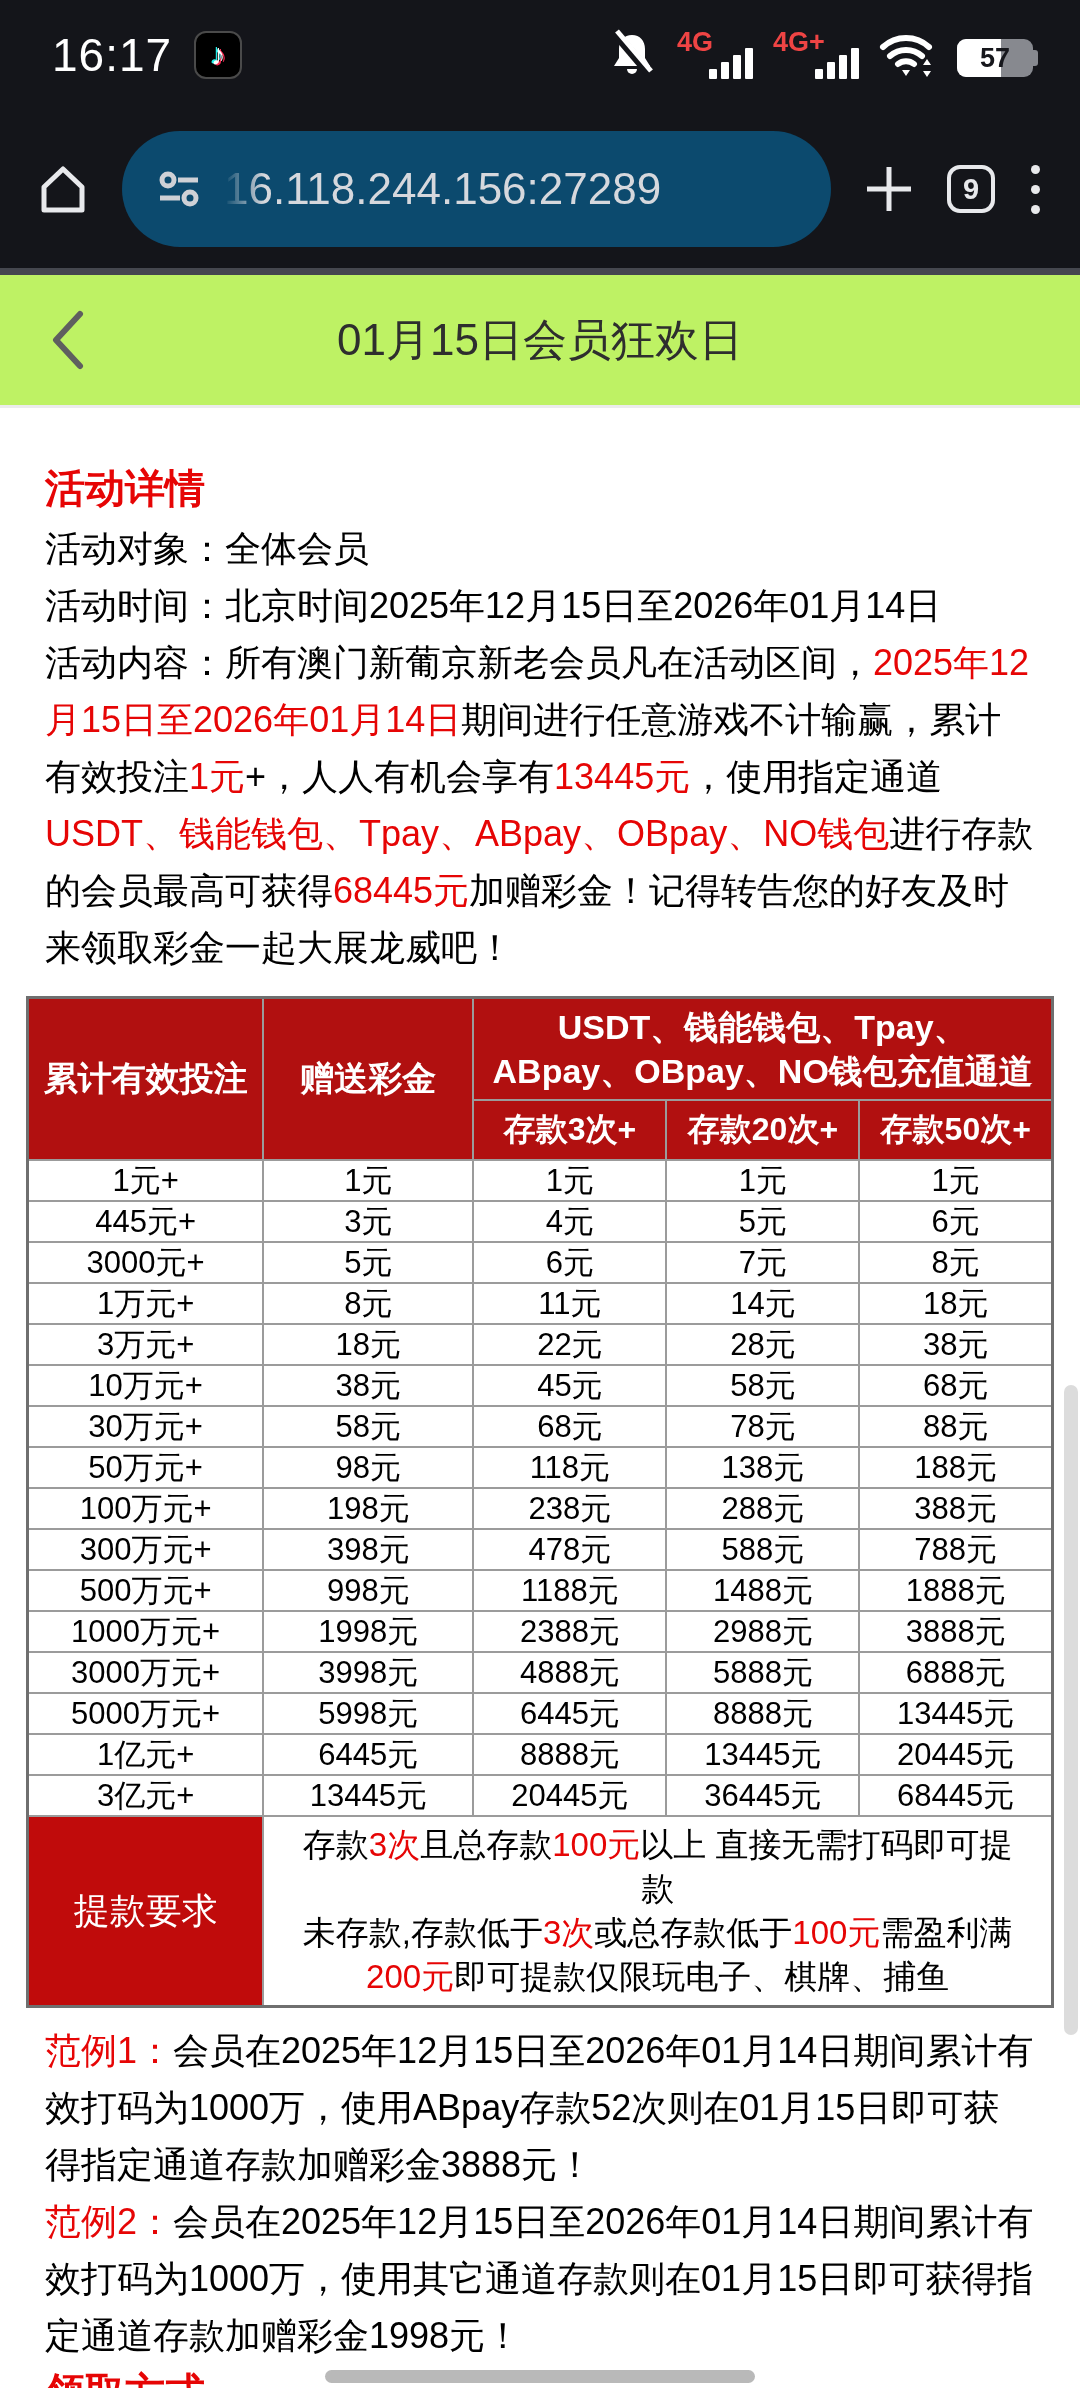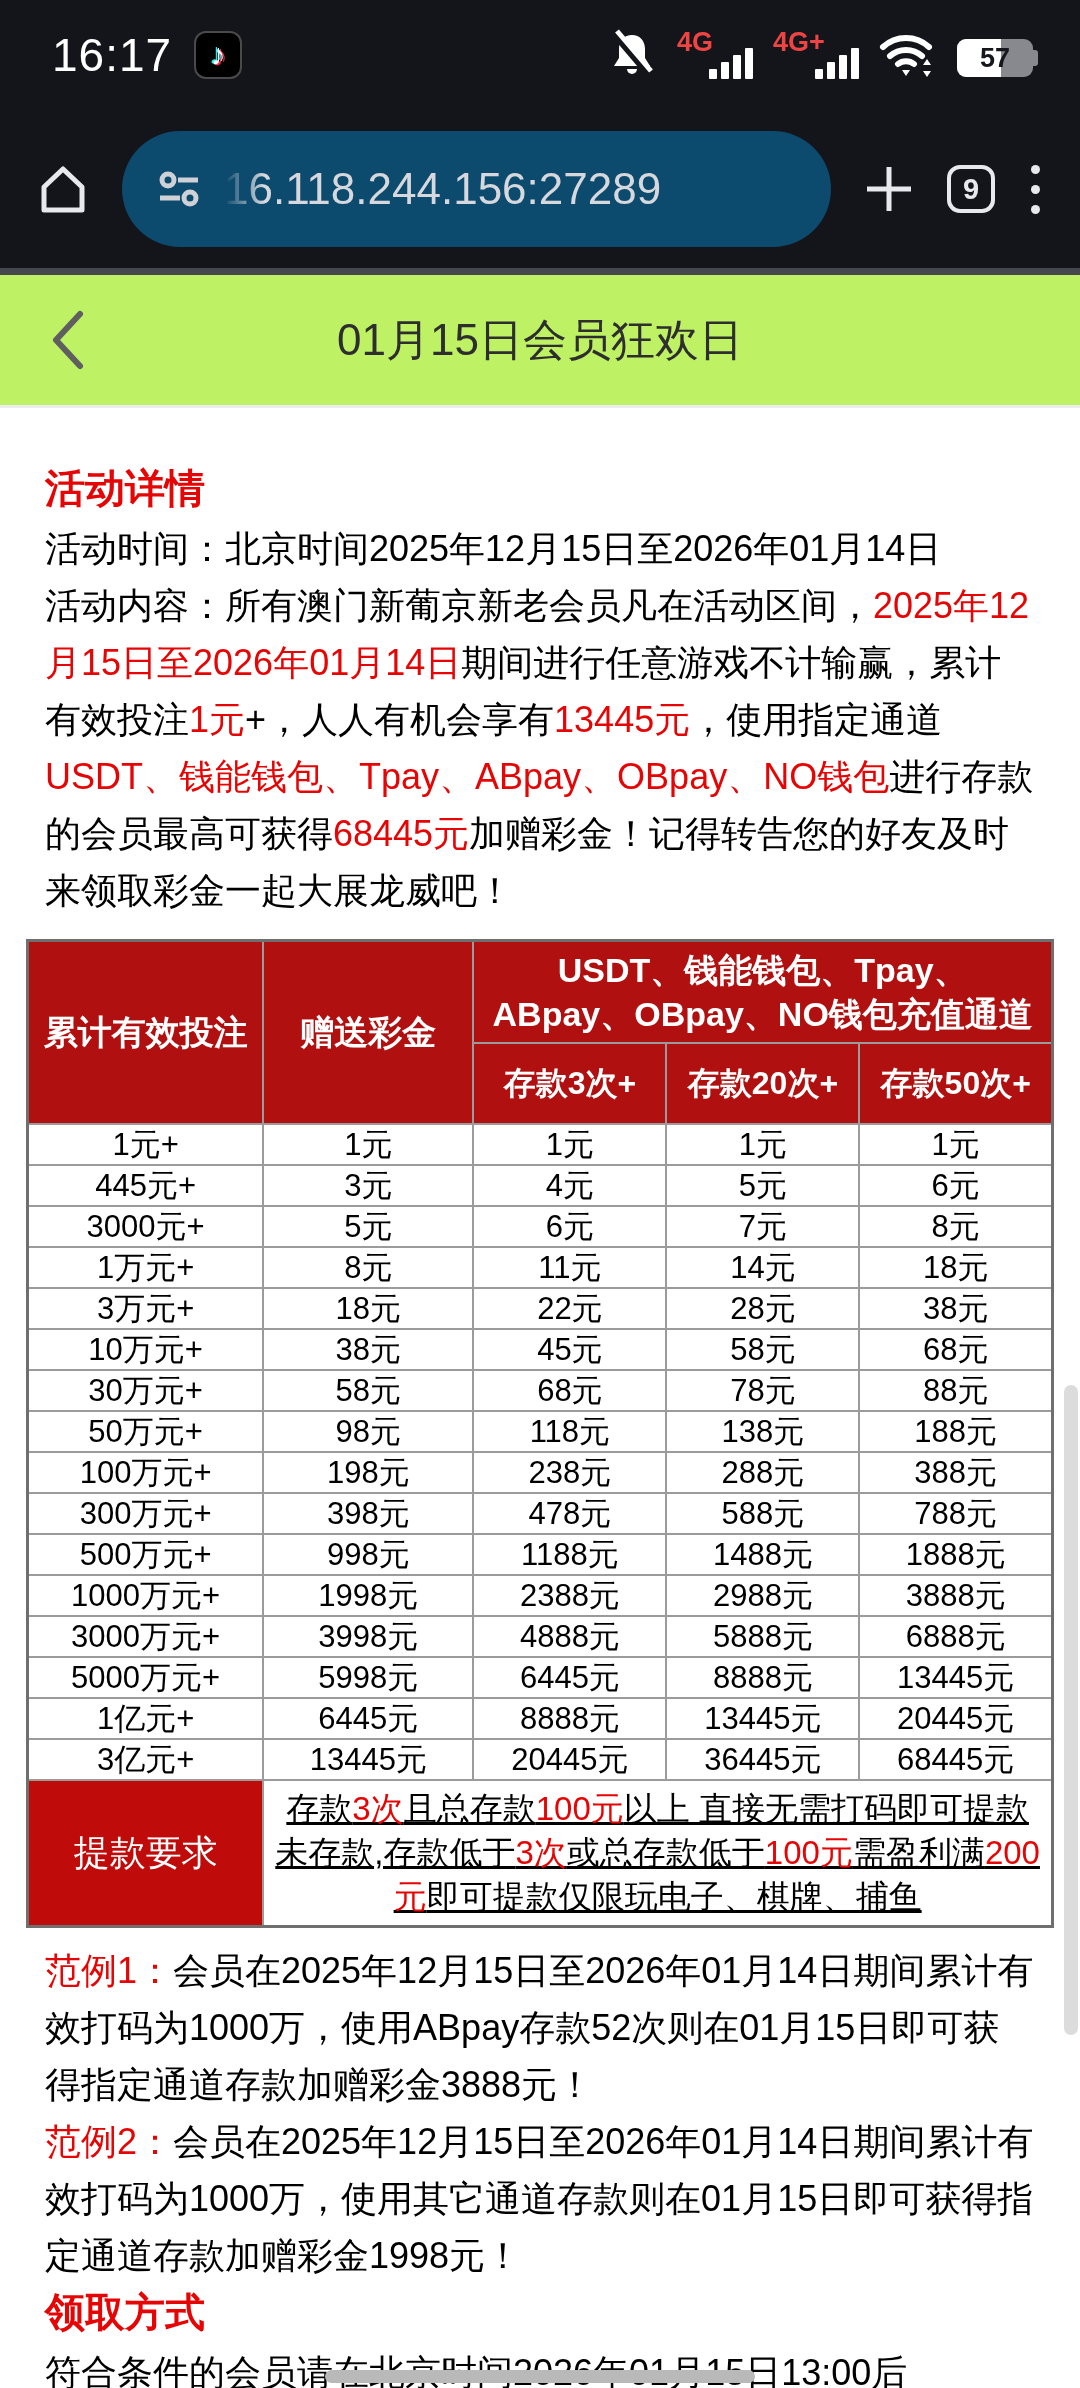--- a/index.html
+++ b/index.html
@@ -73,24 +73,24 @@
   .h-red { color:#e60505; font-size:40px; font-weight:700; line-height:56px; margin-bottom:4px; }
   .para { font-size:36px; line-height:57px; color:#000; }
   .red { color:#e60505; }
   
   table { border-collapse:collapse; width:1028px; margin:20px -19px 14px -19px;
           border:3px solid #6f6f6f; table-layout:fixed; }
   th, td { border:2px solid #9b9b9b; text-align:center; vertical-align:middle; }
   thead th { background:#b11010; color:#fff; font-weight:700; }
   .th-main { font-size:34px; }
   .th-chan { font-size:34px; line-height:44px; padding:6px 16px; }
-  .th-sub  { font-size:32px; height:81px; background:#b11010; color:#fff; }
+  .th-sub  { font-size:32px; height:60px; background:#b11010; color:#fff; }
   tbody td { font-size:31px; height:41px; line-height:36px; color:#000; background:#fff; font-weight:500; }
   .wd-label { background:#c00b0b; color:#fff; font-size:36px; font-weight:500; }
-  .wd-text { font-size:33px; line-height:44px; padding:6px 8px; font-weight:500;text-decoration:underline; }
+  .wd-text { font-size:33px; line-height:44px; padding:6px 24px; font-weight:500; }
   
   .gesturebar { position:absolute; left:325px; bottom:5px; width:430px; height:13px;
     background:#b9b9b9; border-radius:7px; }
   .vscroll { position:absolute; right:2px; top:1385px; width:14px; height:650px;
     background:#dcdcdc; border-radius:7px; }
   svg { display:block; }
 </style>
 </head>
 <body>
 
@@ -187,20 +187,21 @@
     <svg width="40" height="64" viewBox="0 0 40 64">
       <polyline points="32,6 8,32 32,58" fill="none" stroke="#5f5f5f" stroke-width="6" stroke-linecap="round" stroke-linejoin="round"></polyline>
     </svg>
   </span>
   <span class="title">01月15日会员狂欢日</span>
 </div>
 
 <div class="content">
 
   <div class="h-red">活动详情</div>
+  <p class="para">活动对象：全体会员</p>
   <p class="para">活动时间：北京时间2025年12月15日至2026年01月14日</p>
   <p class="para"><span>活动内容：所有澳门新葡京新老会员凡在活动区间，</span><span class="red">2025年12月15日至2026年01月14日</span><span>期间进行任意游戏不计输赢，累计有效投注</span><span class="red">1元</span><span>+，人人有机会享有</span><span class="red">13445元</span><span>，使用指定通道</span><span class="red">USDT、钱能钱包、Tpay、ABpay、OBpay、NO钱包</span><span>进行存款的会员最高可获得</span><span class="red">68445元</span><span>加赠彩金！记得转告您的好友及时来领取彩金一起大展龙威吧！</span></p>
 
   <table>
     <thead>
       <tr>
         <th class="th-main" rowspan="2" style="width:23%">累计有效投注</th>
         <th class="th-main" rowspan="2" style="width:20.5%">赠送彩金</th>
         <th class="th-chan" colspan="3">USDT、钱能钱包、Tpay、ABpay、OBpay、NO钱包充值通道</th>
       </tr>

